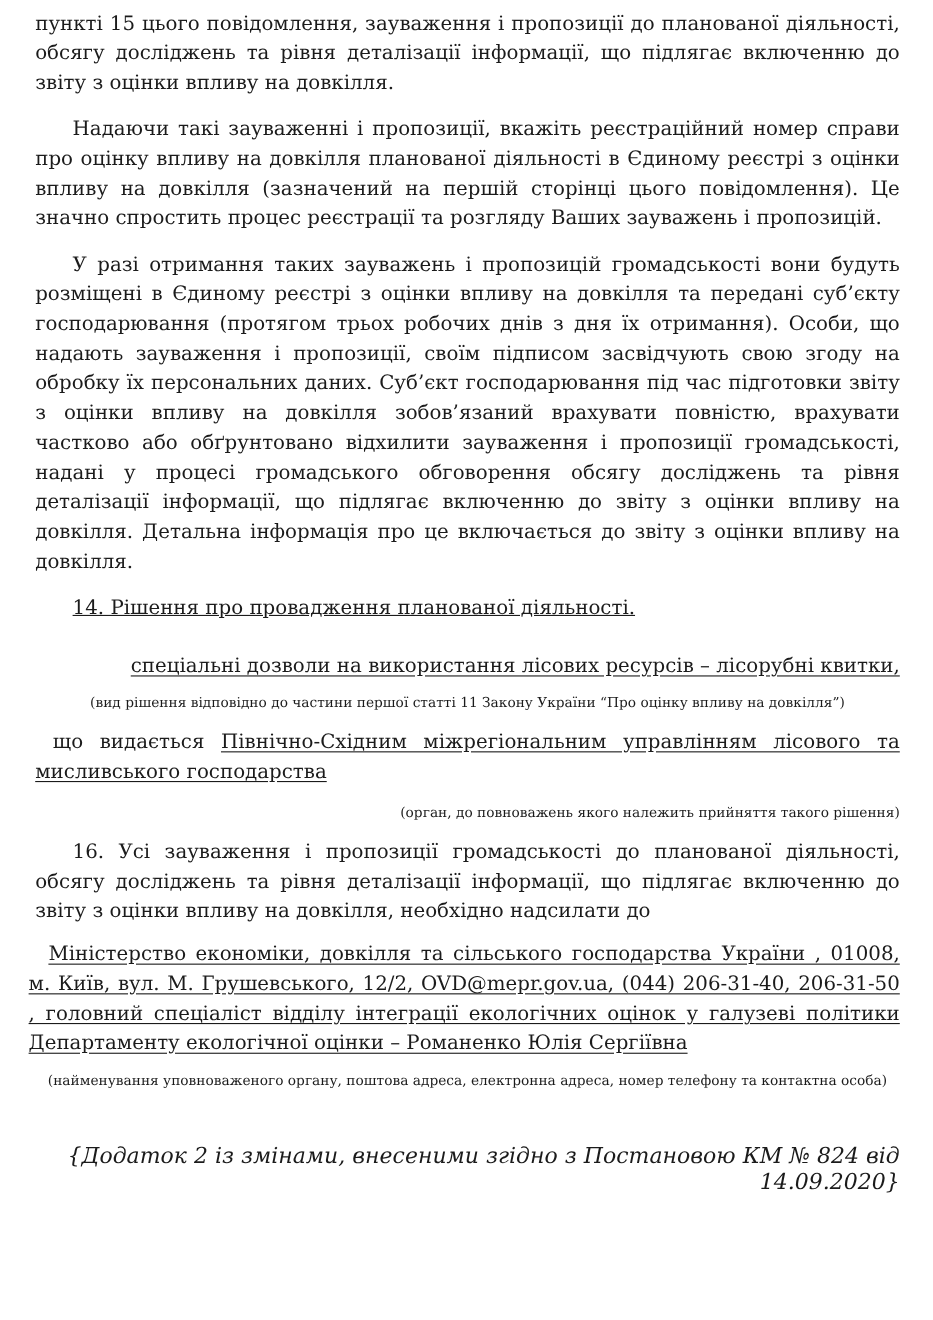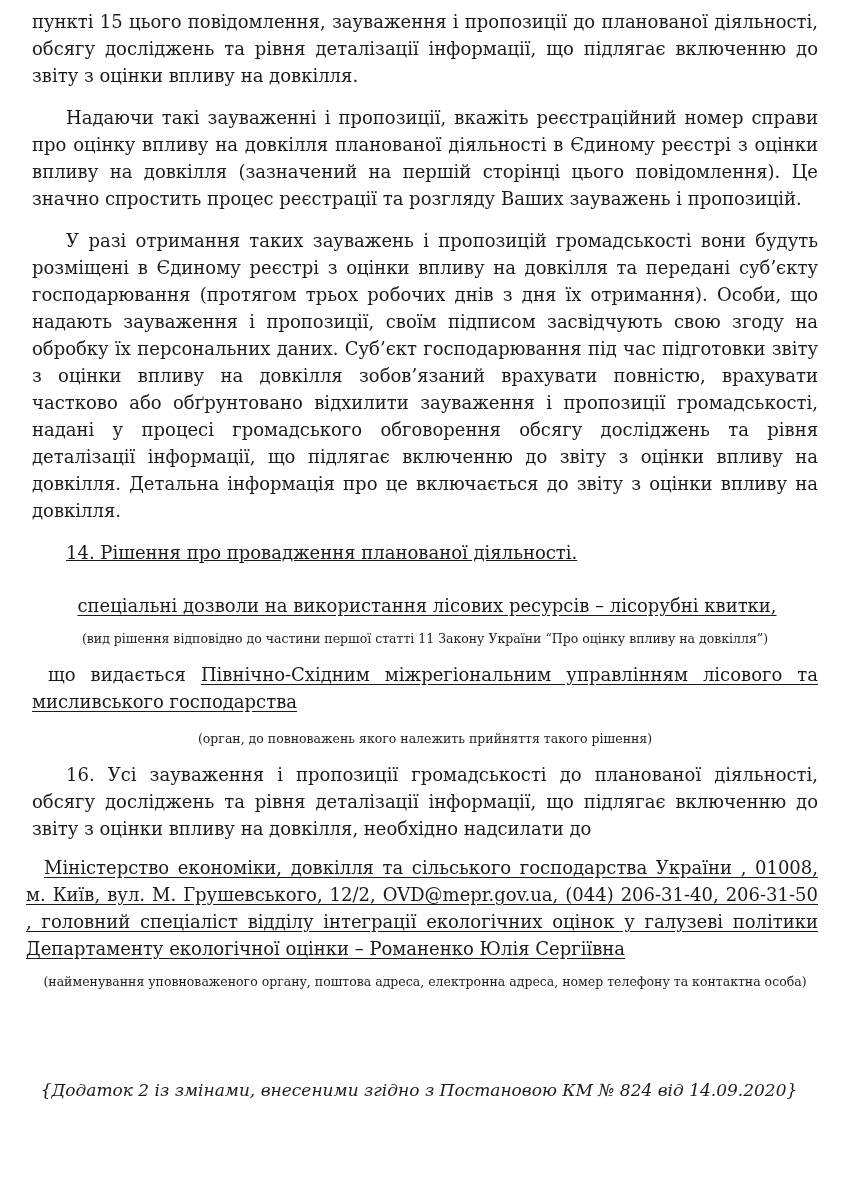--- a/index.html
+++ b/index.html
@@ -31,21 +31,21 @@
     text-align: left;
     margin: 0 0 16px 0;
   }
   .u {
     text-decoration: underline;
     text-underline-offset: 3px;
   }
   .decision-line {
     font-size: 18px;
     line-height: 27px;
-    text-align: center;
+    text-align: right;
     margin: 26px 0 12px 4px;
   }
   .note {
     font-size: 12.5px;
     line-height: 16px;
     text-align: center;
     margin: 0 0 14px 0;
   }
   .issuer-line {
     font-size: 18px;
@@ -56,24 +56,24 @@
   }
   .ministry-block {
     font-size: 18px;
     line-height: 27px;
     text-align: justify;
     text-indent: 18px;
     margin: 4px 0 12px -6px;
   }
   .amendment {
     font-style: italic;
-    font-size: 17px;
+    font-size: 20px;
     line-height: 24px;
-    text-align: center;
-    margin: 88px 0 0 -12px;
+    text-align: right;
+    margin: 48px 0 0 -12px;
   }
 </style>
 </head>
 <body>
 
 <div class="page">
 
   <p class="body-text">пункті 15 цього повідомлення, зауваження і пропозиції до планованої діяльності, обсягу досліджень та рівня деталізації інформації, що підлягає включенню до звіту з оцінки впливу на довкілля.</p>
 
   <p class="body-text indent">Надаючи такі зауваженні і пропозиції, вкажіть реєстраційний номер справи про оцінку впливу на довкілля планованої діяльності в Єдиному реєстрі з оцінки впливу на довкілля (зазначений на першій сторінці цього повідомлення). Це значно спростить процес реєстрації та розгляду Ваших зауважень і пропозицій.</p>
@@ -82,21 +82,21 @@
 
   <p class="single-line indent" style="margin-top:4px;text-decoration:underline;">14. Рішення про провадження планованої діяльності.</p>
 
 
   <p class="decision-line"><span class="u">спеціальні дозволи на використання лісових ресурсів – лісорубні квитки,</span></p>
 
   <p class="note">(вид рішення відповідно до частини першої статті 11 Закону України “Про оцінку впливу на довкілля”)</p>
 
   <p class="issuer-line"><span>що   видається</span> <span class="u">Північно-Східним міжрегіональним управлінням лісового та мисливського господарства</span></p>
 
-  <p class="note" style="margin-top:16px;">(орган, до повноважень якого належить прийняття такого рішення)</p>
+  <p class="note" style="margin-top:16px;text-align:right;">(орган, до повноважень якого належить прийняття такого рішення)</p>
 
   <p class="body-text indent" style="margin-top:2px; margin-bottom:12px;">16. Усі зауваження і пропозиції громадськості до планованої діяльності, обсягу досліджень та рівня деталізації інформації, що підлягає включенню до звіту з оцінки впливу на довкілля, необхідно надсилати до</p>
 
   <p class="ministry-block"><span class="u">Міністерство економіки, довкілля та сільського господарства України , 01008, м. Київ, вул. М. Грушевського, 12/2, OVD@mepr.gov.ua, (044) 206-31-40, 206-31-50 , головний спеціаліст відділу інтеграції екологічних оцінок у галузеві політики Департаменту екологічної оцінки – Романенко Юлія Сергіївна</span></p>
 
   <p class="note" style="margin-top:0;">(найменування уповноваженого органу, поштова адреса, електронна адреса, номер телефону та контактна особа)</p>
 
   <p class="amendment">{Додаток 2 із змінами, внесеними згідно з Постановою КМ № 824 від 14.09.2020}</p>
 
 </div>

